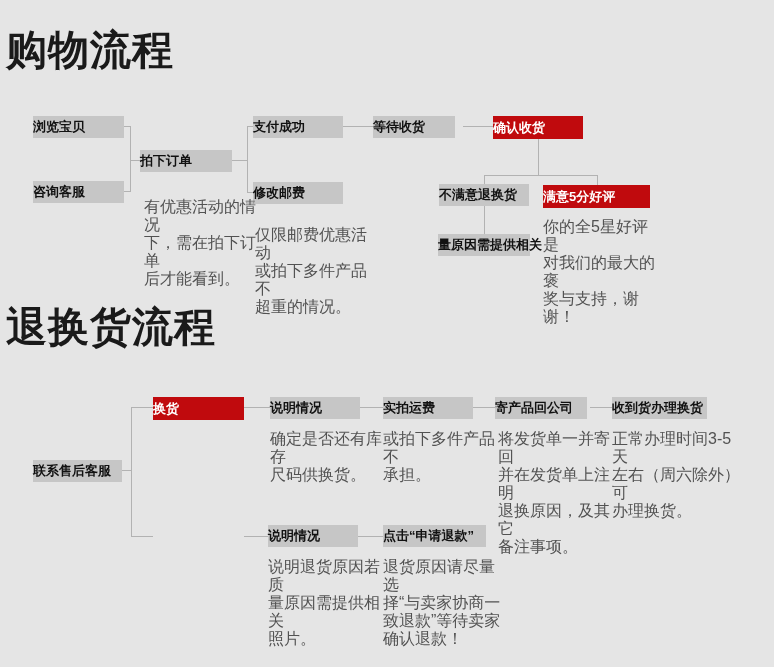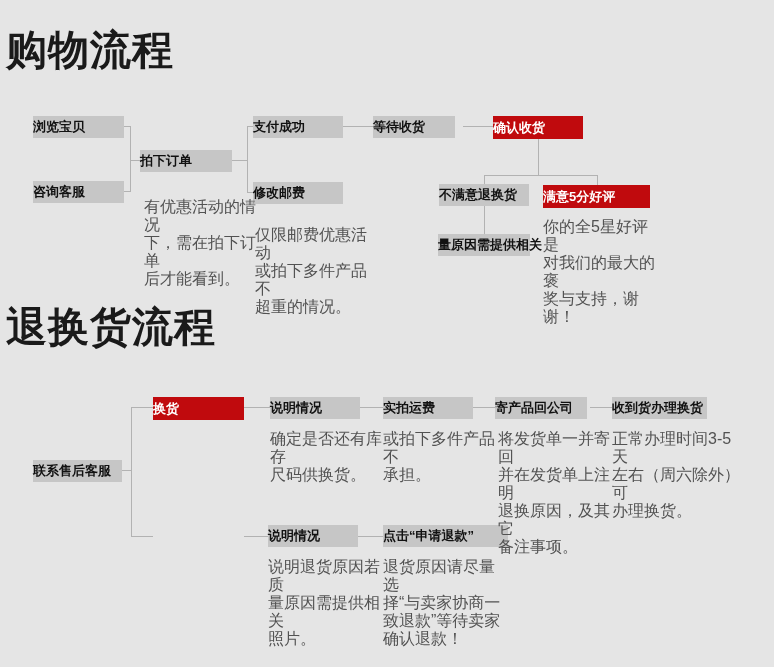--- a/index.html
+++ b/index.html
@@ -78,21 +78,21 @@
 
   <h1 class="title" style="left:6px;top:305px">退换货流程</h1>
 
   <div class="box" style="left:33px;top:460px;width:89px">联系售后客服</div>
   <div class="box red" style="left:153px;top:397px;width:91px">换货</div>
   <div class="box" style="left:270px;top:397px;width:90px">说明情况</div>
   <div class="box" style="left:383px;top:397px;width:90px">实拍运费</div>
   <div class="box" style="left:495px;top:397px;width:92px">寄产品回公司</div>
   <div class="box" style="left:612px;top:397px;width:95px">收到货办理换货</div>
   <div class="box" style="left:268px;top:525px;width:90px">说明情况</div>
-  <div class="box" style="left:383px;top:525px;width:125px">点击“申请退款”</div>
+  <div class="box" style="left:383px;top:525px;width:103px">点击“申请退款”</div>
 
   <i class="hl" style="left:122px;top:470px;width:9px"></i>
   <i class="vl" style="left:131px;top:407px;height:130px"></i>
   <i class="hl" style="left:131px;top:407px;width:22px"></i>
   <i class="hl" style="left:131px;top:536px;width:22px"></i>
   <i class="hl" style="left:244px;top:407px;width:26px"></i>
   <i class="hl" style="left:360px;top:407px;width:23px"></i>
   <i class="hl" style="left:473px;top:407px;width:25px"></i>
   <i class="hl" style="left:590px;top:407px;width:22px"></i>
   <i class="hl" style="left:244px;top:536px;width:24px"></i>

